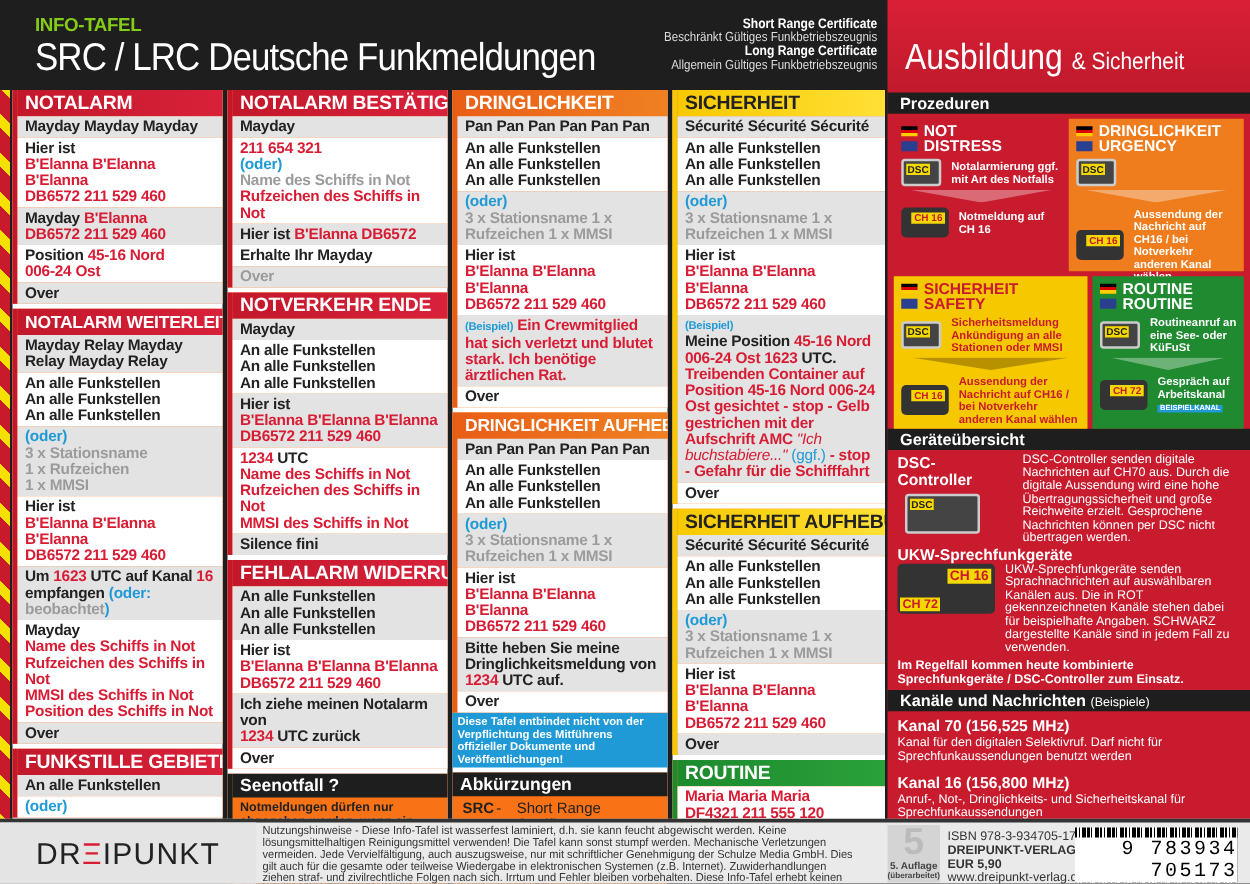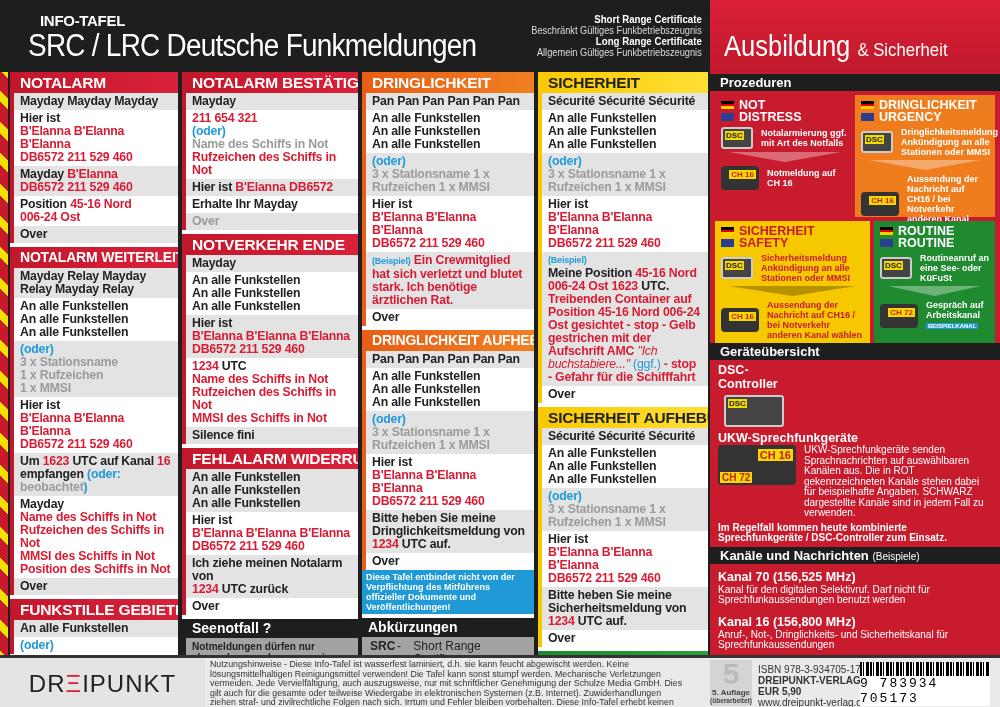--- a/index.html
+++ b/index.html
@@ -1,27 +1,27 @@
 <!DOCTYPE html>
 <html><head>
 <meta charset="utf-8">
 <style>
 *{box-sizing:border-box;margin:0;padding:0}
 body{width:1000px;height:707px;overflow:hidden;background:#1e1e1e;font-family:"Liberation Sans",sans-serif;font-stretch:condensed;position:relative}
 .hdr{position:absolute;left:0;top:0;width:710px;height:72px;background:#1e1e1e}
-.hdr .info{position:absolute;left:40px;top:12px;color:#ffffff;font-weight:bold;font-size:15px;letter-spacing:-0.3px}
+.hdr .info{position:absolute;left:28px;top:12px;color:#84cc16;font-weight:bold;font-size:15px;letter-spacing:-0.3px}
 .hdr .title{position:absolute;left:28px;top:28px;color:#fff;font-size:31px;letter-spacing:-0.8px;transform:scaleX(0.9);transform-origin:left}
 .hdr .certs{position:absolute;right:8px;top:14px;text-align:right;color:#ddd;font-size:10.5px;line-height:11px;transform:scaleX(0.88);transform-origin:right}
 .hdr .certs b{color:#fff;font-size:11px}
 .ausb{position:absolute;left:710px;top:0;width:290px;height:72px;background:linear-gradient(180deg,#d91f35,#c11a2c)}
 .ausb span{position:absolute;left:14px;top:30px;color:#fff;font-size:29px;transform:scaleX(0.88);transform-origin:left;white-space:nowrap}
 .ausb small{font-size:19px}
 .hazard{position:absolute;left:0;top:72px;width:8px;height:590px;background:repeating-linear-gradient(45deg,#f5e000 0 8px,#c91a2c 8px 22px)}
 .col{position:absolute;top:72px;background:#fff}
-.box{background:#a3a3a3;position:relative}
+.box{background:#f97316;position:relative}
 .bh{color:#fff;font-weight:bold;font-size:15.5px;padding:2px 6px;height:21px;letter-spacing:-0.2px;white-space:nowrap;overflow:hidden}
 .red .bh{background:linear-gradient(90deg,#c3182b,#d8213a)}
 .orange .bh{background:linear-gradient(90deg,#e95e16,#f08022)}
 .yellow .bh{background:linear-gradient(90deg,#f7c900,#ffe036);color:#222}
 .green .bh{background:linear-gradient(90deg,#1c8a2d,#2aa13a)}
 .red{border-left:4px solid #c3182b}
 .orange{border-left:4px solid #e95e16}
 .yellow{border-left:4px solid #f7c900}
 .green{border-left:4px solid #1c8a2d}
 .r{font-size:12.3px;font-weight:bold;line-height:13px;padding:2px 6px 2px 6px;color:#222;letter-spacing:-0.2px}
@@ -65,21 +65,21 @@
 .kanal b{font-size:12.5px}
 .kanal p{font-size:10px;line-height:10.5px}
 .footer{position:absolute;left:0;top:655px;width:1000px;height:52px;background:#eaeaea;border-top:3px solid #333}
 .logo{position:absolute;left:0;top:0;width:205px;height:52px;background:#e4e4e4;display:flex;align-items:center;justify-content:center;font-size:24px;letter-spacing:1px;color:#222}
 .logo em{font-style:normal;color:#d81c34}
 .nutz{position:absolute;left:210px;top:2px;width:496px;font-size:9.2px;line-height:9.6px;color:#333;transform:scaleX(0.96);transform-origin:left}
 .auflage{position:absolute;left:710px;top:2px;width:42px;height:46px;background:#d4d4d4;text-align:center;font-size:8px;font-weight:bold;color:#444}
 .auflage .big{font-size:30px;color:#bbb;line-height:28px}
 .isbn{position:absolute;left:758px;top:6px;font-size:10px;line-height:11px;color:#333}
 .barcode{position:absolute;left:860px;top:4px;width:130px;height:44px;background:repeating-linear-gradient(90deg,#000 0 2px,#fff 2px 3px,#000 3px 4px,#fff 4px 6px,#000 6px 9px,#fff 9px 10px)}
-.barcode span{position:absolute;bottom:0;left:0;right:0;background:#fff;font-size:13px;letter-spacing:2px;text-align:left;font-family:"Liberation Mono",monospace}
+.barcode span{position:absolute;bottom:0;left:0;right:0;background:#fff;font-size:16px;letter-spacing:2px;text-align:right;font-family:"Liberation Mono",monospace}
 </style>
 </head>
 <body>
 
 <div class="hdr">
   <div class="info">INFO-TAFEL</div>
   <div class="title">SRC / LRC  Deutsche Funkmeldungen</div>
   <div class="certs">
     <b>Short Range Certificate</b><br>
     <span>Beschränkt Gültiges Funkbetriebszeugnis</span><br>
@@ -314,21 +314,20 @@
         </div>
       <div class="r">
           <div class="i">(oder)</div>
           <div class="a">3 x Stationsname  1 x Rufzeichen  1 x MMSI</div>
         </div>
       <div class="r">
           <div>Hier ist</div>
           <div class="v">B'Elanna   B'Elanna   B'Elanna</div>
           <div class="v">DB6572   211 529 460</div>
         </div>
-      <div class="r"><span>Bitte heben Sie meine Sicherheitsmeldung von</span> <span class="v">1234</span> <span>UTC auf.</span></div>
       <div class="r">Over</div>
     </div>
   </div>
   <div class="box green" style="margin-top:4px">
     <div class="bh">ROUTINE</div>
     <div>
       <div class="r" style="background:#fff">
           <div class="v">Maria    Maria    Maria</div>
           <div class="v">DF4321   211 555 120</div>
         </div>
@@ -356,21 +355,20 @@
             <span>CH 16</span>
           </div>
           <div class="dt">Notmeldung auf CH 16</div>
         </div>
     </div>
     <div class="proc" style="left:145px;top:4px;width:140px;background:#ef7d1e">
       <div class="t"><span class="flag de"></span><span>DRINGLICHKEIT</span></div>
       <div class="t"><span class="flag uk"></span><span>URGENCY</span></div>
       <div class="dev">
           <div class="dsc"></div>
-          <div class="dt">Dringlichkeitsmeldung Ankündigung an alle Stationen oder MMSI</div>
         </div>
       <div class="arrow"></div>
       <div class="dev">
           <div class="radio">
             <span>CH 16</span>
           </div>
           <div class="dt">Aussendung der Nachricht auf CH16 / bei Notverkehr anderen Kanal wählen</div>
         </div>
     </div>
     <div class="proc" style="left:5px;top:130px;width:155px;background:#f6c800;color:#c81b2e">
@@ -404,20 +402,21 @@
         </div>
     </div>
   </div>
   <div class="rh">Geräteübersicht</div>
   <div class="geraet">
     <div style="display:flex;gap:20px">
       <div style="width:80px;flex:none">
         <div class="gt">DSC-Controller</div>
         <div class="dsc" style="width:60px;height:32px;margin:4px 6px"></div>
       </div>
+      <p>DSC-Controller senden digitale Nachrichten auf CH70 aus. Durch die digitale Aussendung wird eine hohe Übertragungssicherheit und große Reichweite erzielt. Gesprochene Nachrichten können per DSC nicht übertragen werden.</p>
     </div>
     <div class="gt">UKW-Sprechfunkgeräte</div>
     <div style="display:flex;gap:8px">
       <div class="radio" style="width:78px;height:40px">
           <span style="font-size:11px">CH 16</span>
           <span style="left:2px;right:auto;top:auto;bottom:2px;background:#f5d800;font-size:10px">CH 72</span>
         </div>
       <p>UKW-Sprechfunkgeräte senden Sprachnachrichten auf auswählbaren Kanälen aus. Die in ROT gekennzeichneten Kanäle stehen dabei für beispielhafte Angaben. SCHWARZ dargestellte Kanäle sind in jedem Fall zu verwenden.</p>
     </div>
     <p style="font-weight:bold;margin-top:4px">Im Regelfall kommen heute kombinierte Sprechfunkgeräte / DSC-Controller zum Einsatz.</p>

